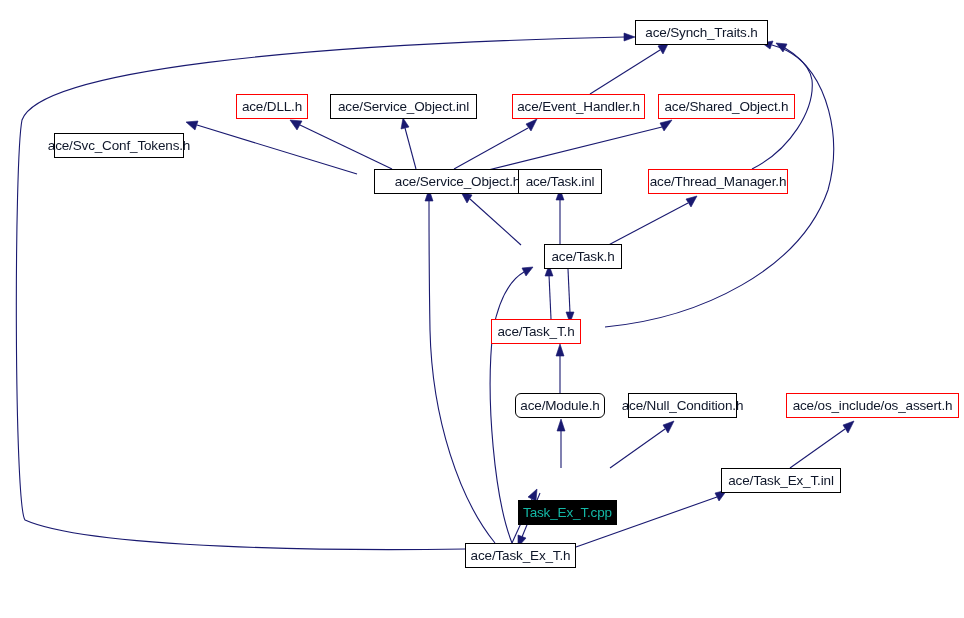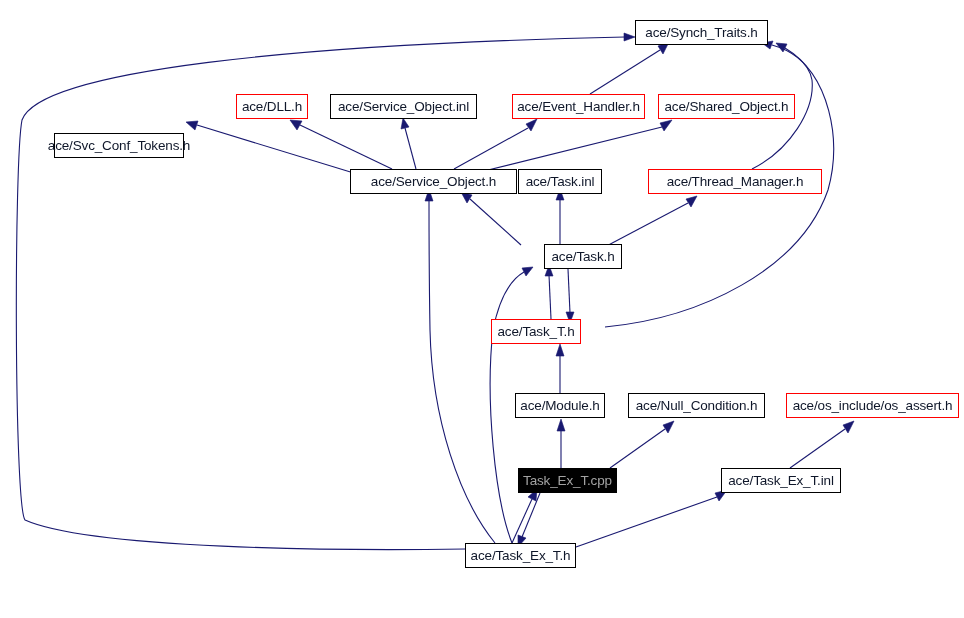--- a/index.html
+++ b/index.html
@@ -47,21 +47,22 @@
     color: #0f172a;
     height: 25px;
     z-index: 5;
   }
   .node.red {
     border-color: #ff0000;
   }
   .node.current {
     background: #000000;
     border-color: #000000;
-    color: #a3a3a3;
+    color: #14b8a6;
+    margin-top: 32px;
   }
   .node-label {
     pointer-events: none;
   }
 </style>
 </head>
 <body>
 
 <div id="graph-root">
 
@@ -157,45 +158,45 @@
   </div>
 
   <div class="node red" style="left:500px;top:94px;width:133px;margin-left:12px;">
     <span class="node-label">ace/Event_Handler.h</span>
   </div>
 
   <div class="node red" style="left:658px;top:94px;width:137px;">
     <span class="node-label">ace/Shared_Object.h</span>
   </div>
 
-  <div class="node" style="left:350px;top:169px;width:167px;">
+  <div class="node" style="left:374px;top:169px;width:167px;">
     <span class="node-label">ace/Service_Object.h</span>
   </div>
 
   <div class="node" style="left:518px;top:169px;width:84px;">
     <span class="node-label">ace/Task.inl</span>
   </div>
 
-  <div class="node red" style="left:648px;top:169px;width:174px;">
+  <div class="node red" style="left:648px;top:169px;width:140px;">
     <span class="node-label">ace/Thread_Manager.h</span>
   </div>
 
   <div class="node" style="left:521px;top:244px;width:78px;margin-left:23px;">
     <span class="node-label">ace/Task.h</span>
   </div>
 
   <div class="node red" style="left:491px;top:319px;width:90px;">
     <span class="node-label">ace/Task_T.h</span>
   </div>
 
-  <div class="node" style="left:515px;top:393px;width:90px;">
+  <div class="node" style="left:515px;top:393px;width:90px;border-radius:6px;">
     <span class="node-label">ace/Module.h</span>
   </div>
 
-  <div class="node" style="left:628px;top:393px;width:137px;">
+  <div class="node" style="left:628px;top:393px;width:109px;">
     <span class="node-label">ace/Null_Condition.h</span>
   </div>
 
   <div class="node red" style="left:786px;top:393px;width:173px;">
     <span class="node-label">ace/os_include/os_assert.h</span>
   </div>
 
   <div class="node current" style="left:518px;top:468px;width:99px;">
     <span class="node-label">Task_Ex_T.cpp</span>
   </div>

